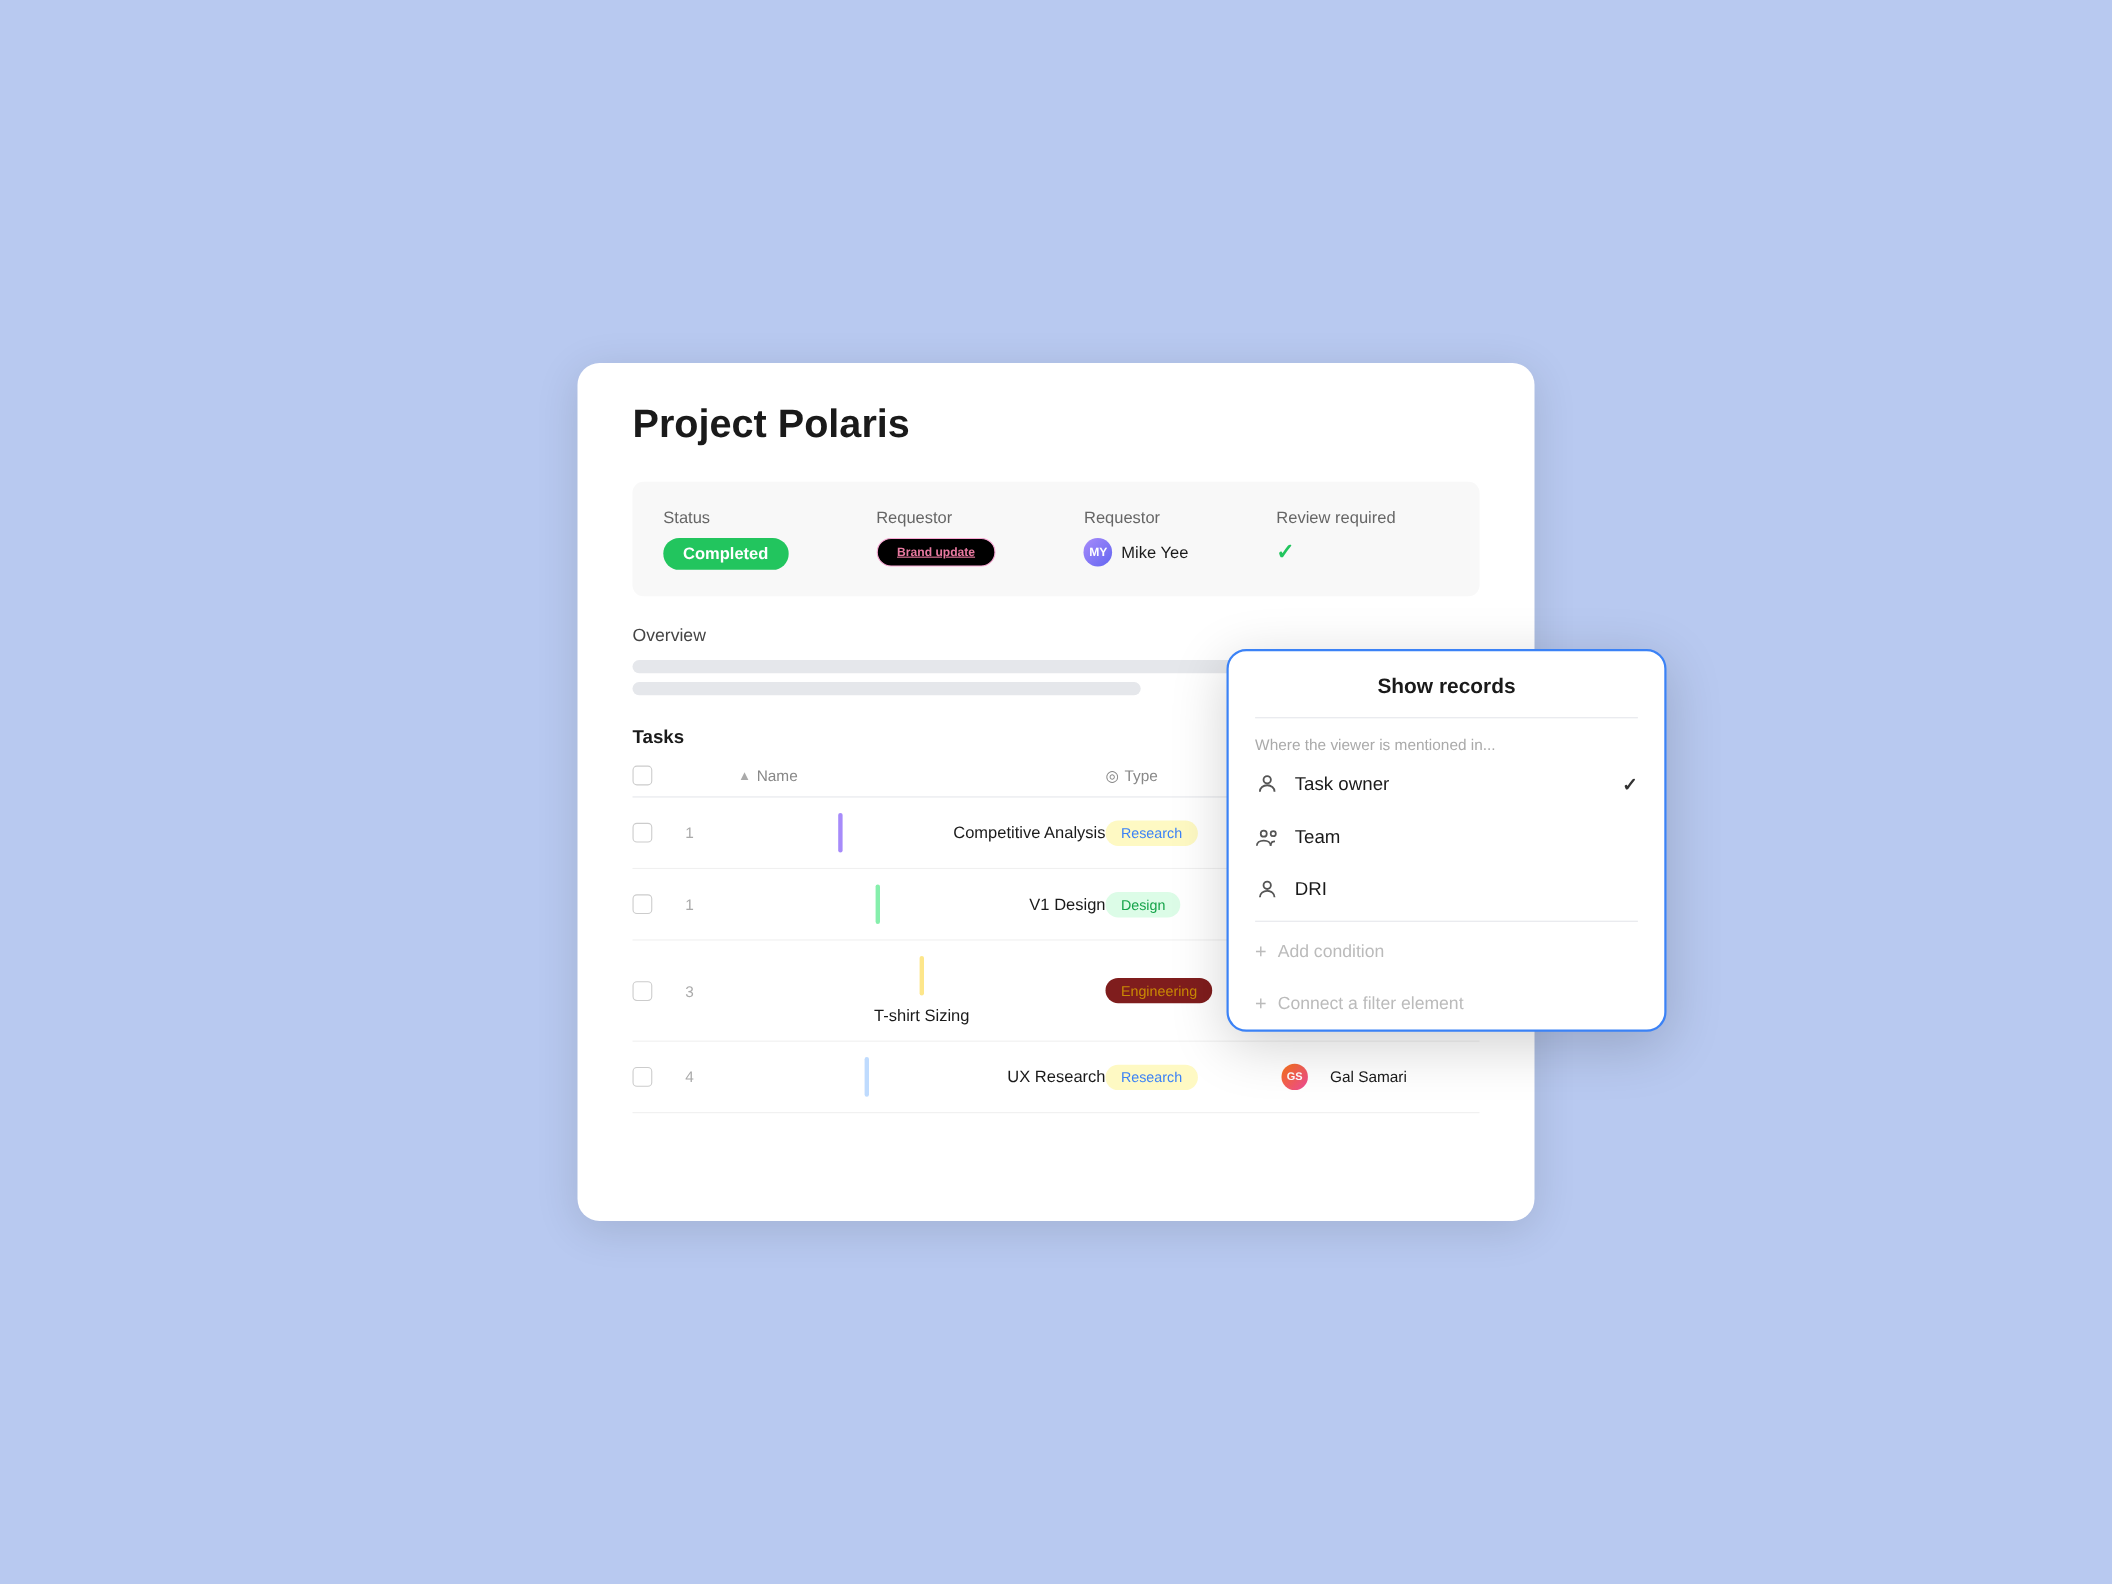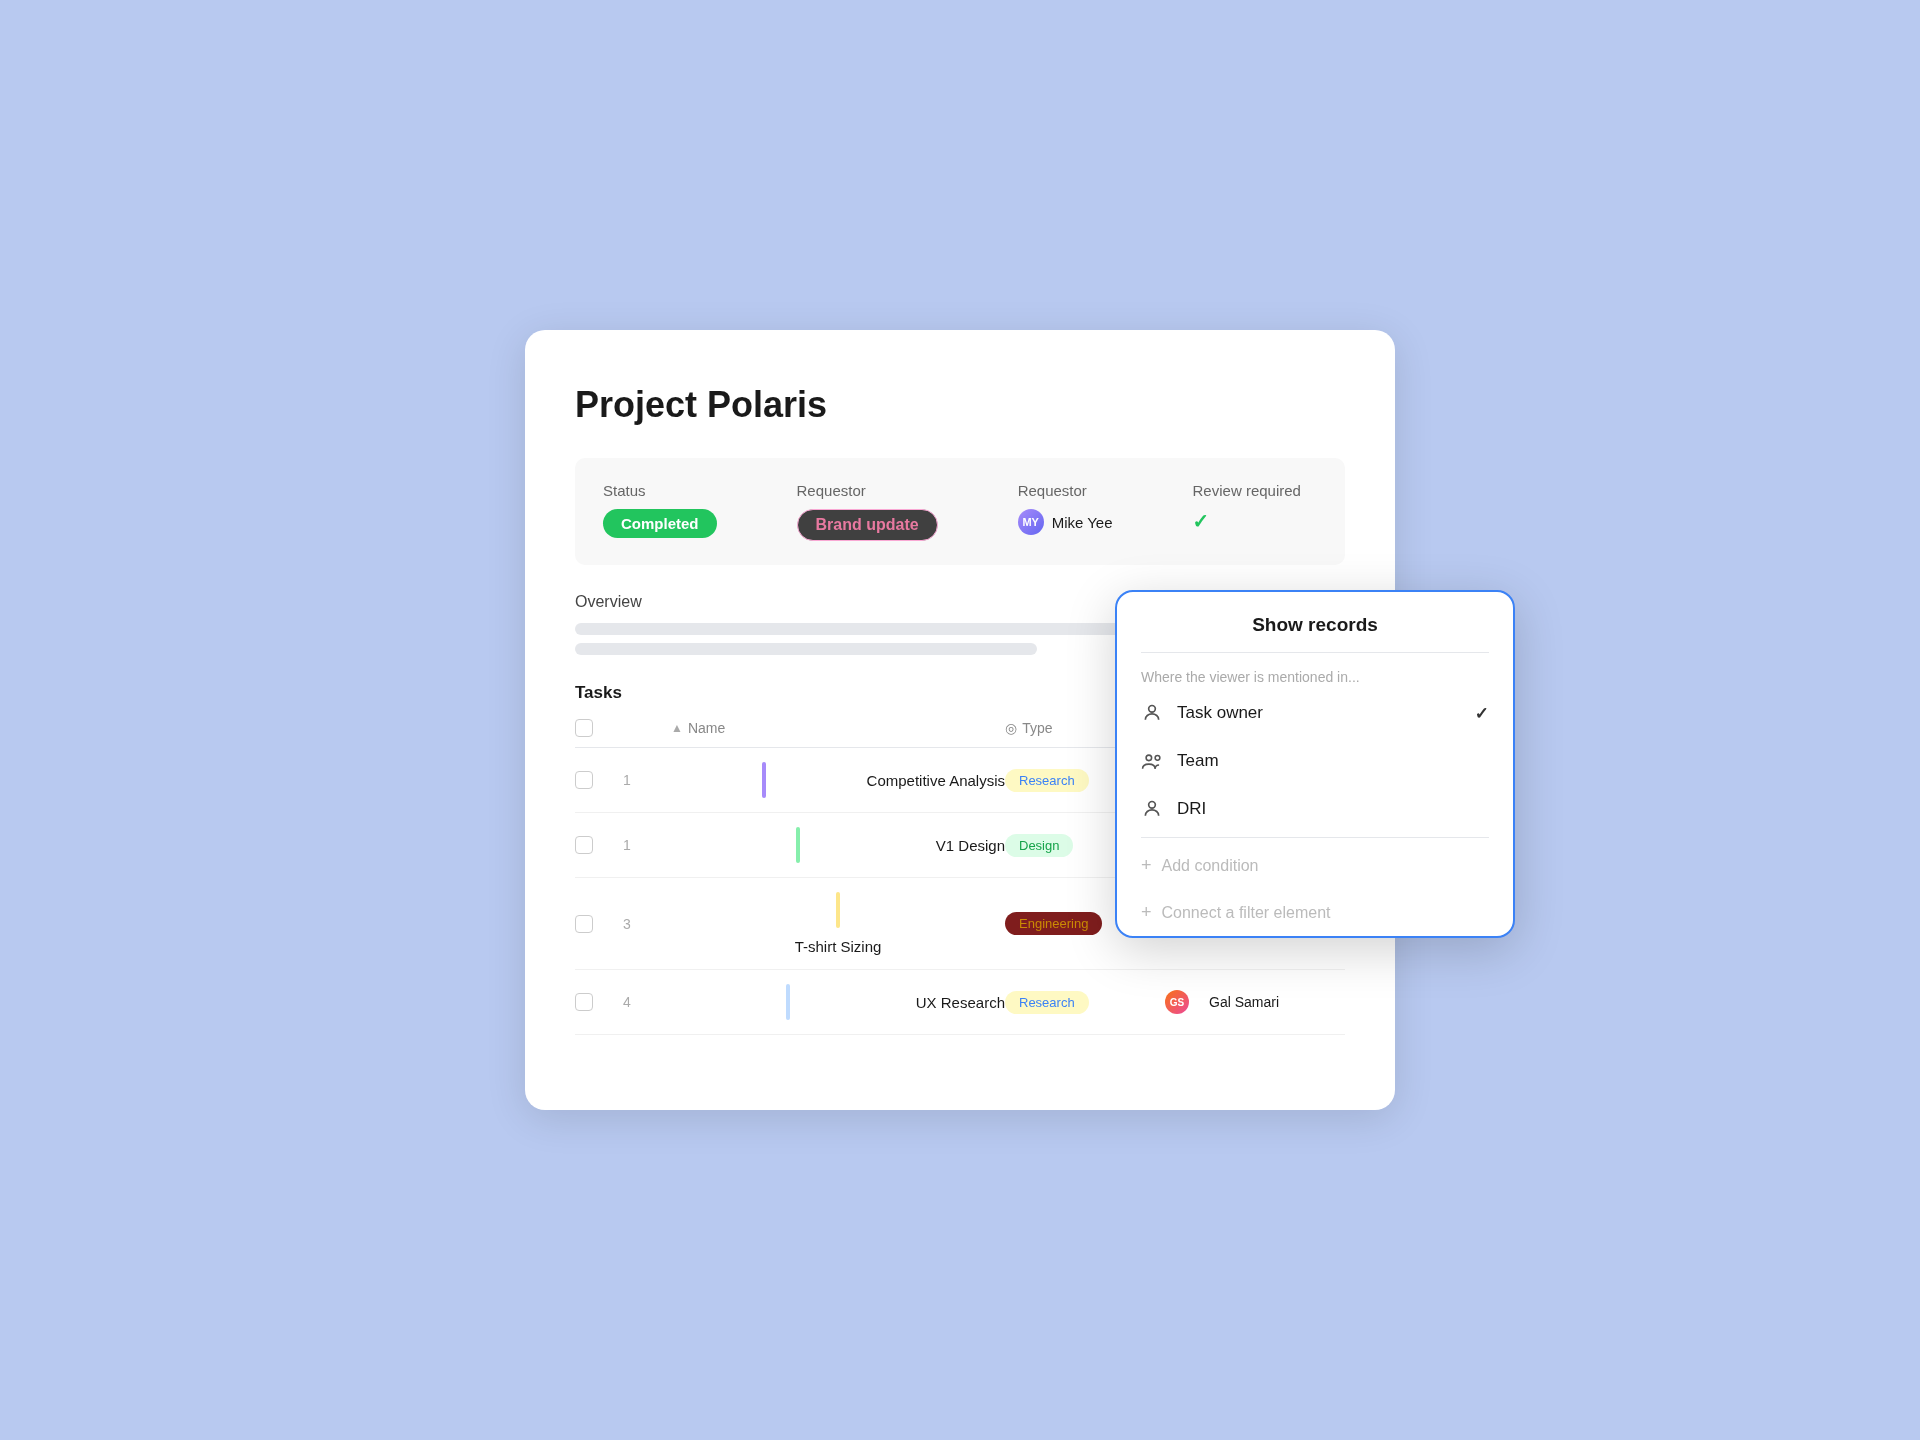--- a/index.html
+++ b/index.html
@@ -12,21 +12,21 @@
       justify-content: center;
       font-family: -apple-system, BlinkMacSystemFont, 'Segoe UI', sans-serif;
       position: relative;
     }
 
     .main-card {
       background: #ffffff;
       border-radius: 20px;
       width: 870px;
       min-height: 780px;
-      padding: 54px 50px 60px 50px;
+      padding: 34px 50px 60px 50px;
       position: relative;
       box-shadow: 0 8px 40px rgba(0,0,0,0.12);
     }
 
     .project-title {
       font-size: 36px;
       font-weight: 700;
       color: #1a1a1a;
       margin-bottom: 32px;
     }
@@ -56,28 +56,29 @@
       background: #22c55e;
       color: #fff;
       border-radius: 20px;
       padding: 6px 18px;
       font-size: 15px;
       font-weight: 600;
       display: inline-block;
     }
 
     .badge-brand {
-      background: #404040;
+      background: #000000;
       color: #e879a0;
       border-radius: 20px;
       padding: 6px 18px;
-      font-size: 16px;
+      font-size: 11px;
       font-weight: 600;
       display: inline-block;
       border: 1px solid #f9a8d4;
+      text-decoration: underline;
     }
 
     .requestor-row {
       display: flex;
       align-items: center;
       gap: 8px;
       font-size: 15px;
       color: #1a1a1a;
     }
 

